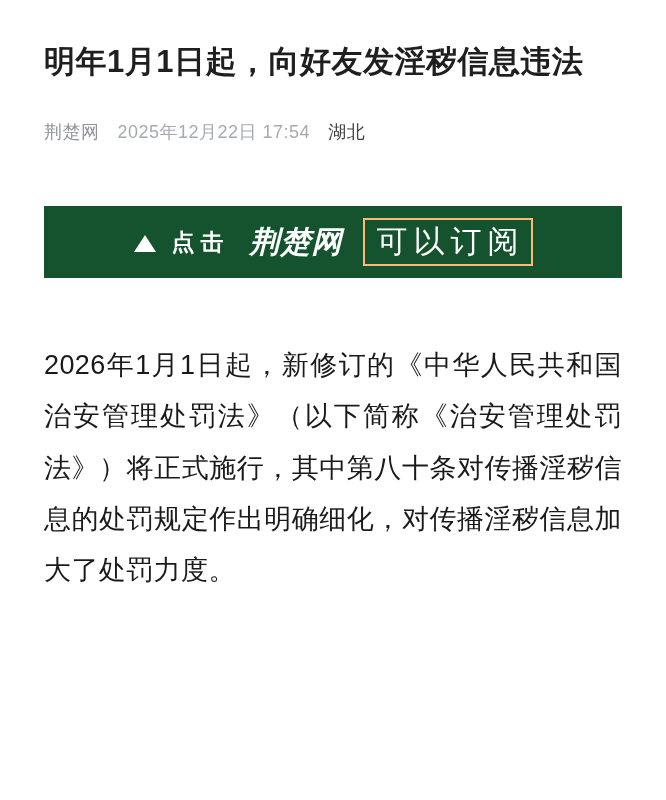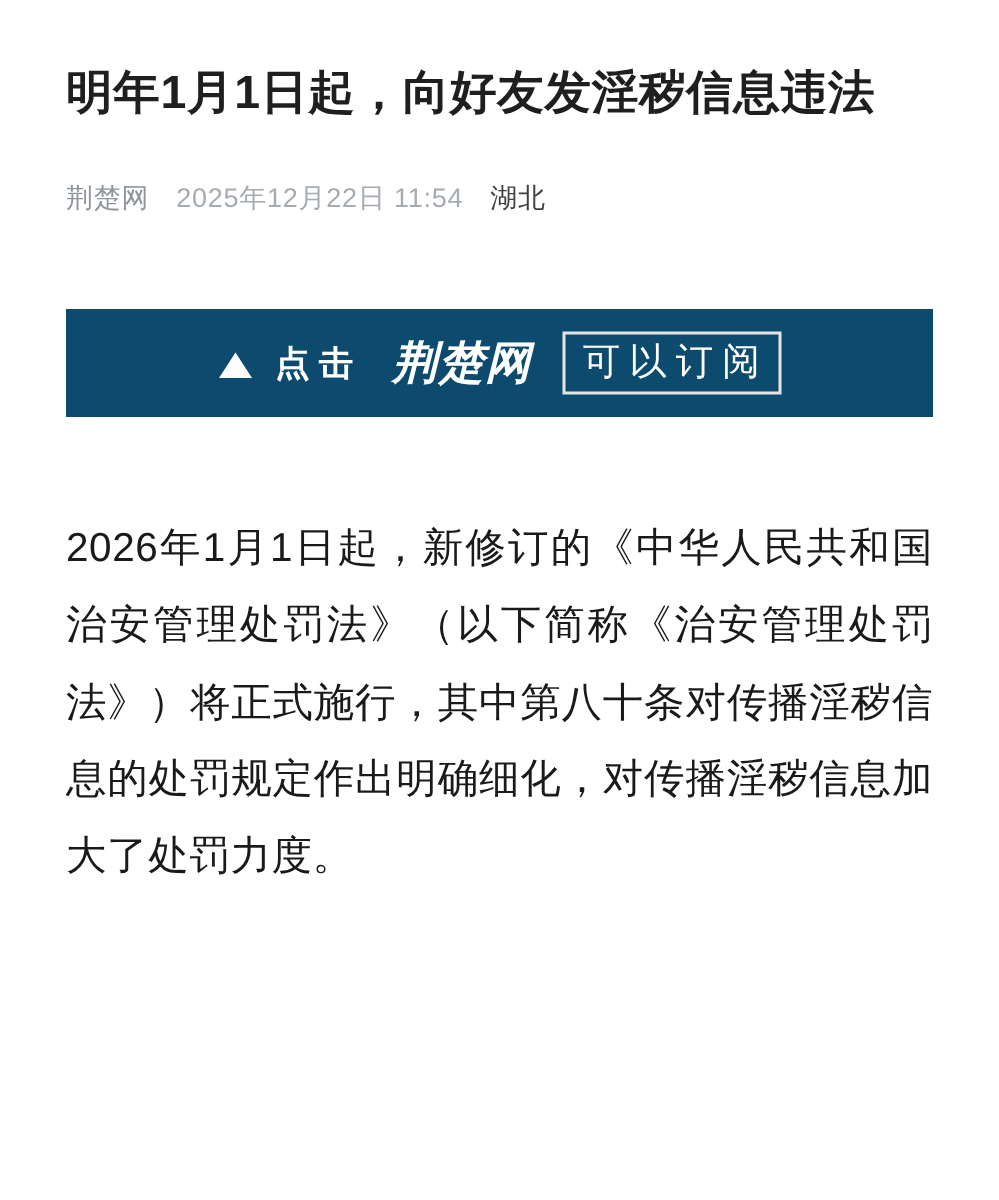--- a/index.html
+++ b/index.html
@@ -44,21 +44,21 @@
   }
   .meta-date {
     color: #a6abb0;
   }
   .meta-region {
     color: #404040;
   }
 
   .subscribe-banner {
     margin-top: 62px;
-    background: #0c4a6e;
+    background: #14532d;
     height: 72px;
     display: flex;
     align-items: center;
     justify-content: center;
     gap: 14px;
     color: #ffffff;
     position: relative;
   }
   .triangle-icon {
     width: 0;
@@ -79,24 +79,24 @@
   .banner-brand {
     font-size: 30px;
     font-weight: bold;
     font-style: italic;
     font-family: "DejaVu Serif", serif;
     letter-spacing: 1px;
     color: #ffffff;
     padding: 0 6px;
   }
   .banner-cta {
-    font-size: 25px;
+    font-size: 31px;
     letter-spacing: 6px;
     color: #ffffff;
-    border: 2px solid #e5e5e5;
+    border: 2px solid #fdba74;
     padding: 3px 6px 3px 12px;
     line-height: 1.25;
   }
 
   .body-text {
     margin-top: 62px;
     font-size: 27px;
     line-height: 1.9;
     color: #1a1a1a;
     font-family: Liberation Sans, sans-serif;
@@ -106,21 +106,21 @@
 </style>
 </head>
 <body>
 
 <div class="page">
 
   <h1 class="article-title">明年1月1日起，向好友发淫秽信息违法</h1>
 
   <div class="meta-row">
     <span class="meta-source">荆楚网</span>
-    <span class="meta-date">2025年12月22日 11:54</span>
+    <span class="meta-date">2025年12月22日 17:54</span>
     <span class="meta-region">湖北</span>
   </div>
 
   <div class="subscribe-banner">
     <span class="triangle-icon"></span>
     <span class="banner-click">点击</span>
     <span class="banner-brand">荆楚网</span>
     <span class="banner-cta">可以订阅</span>
   </div>
 

